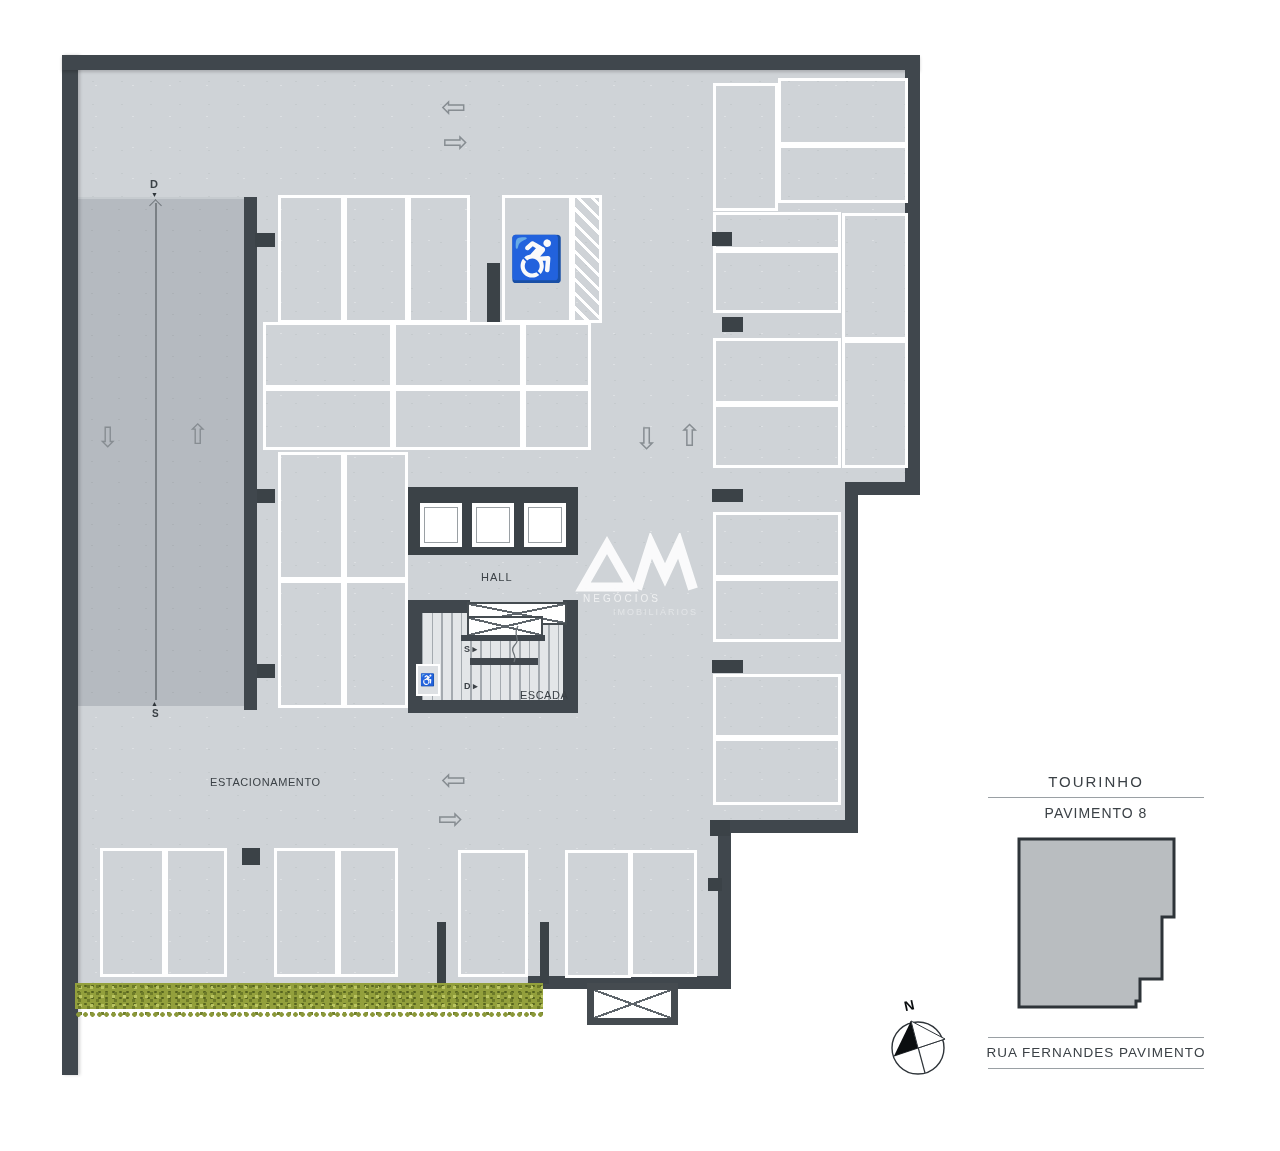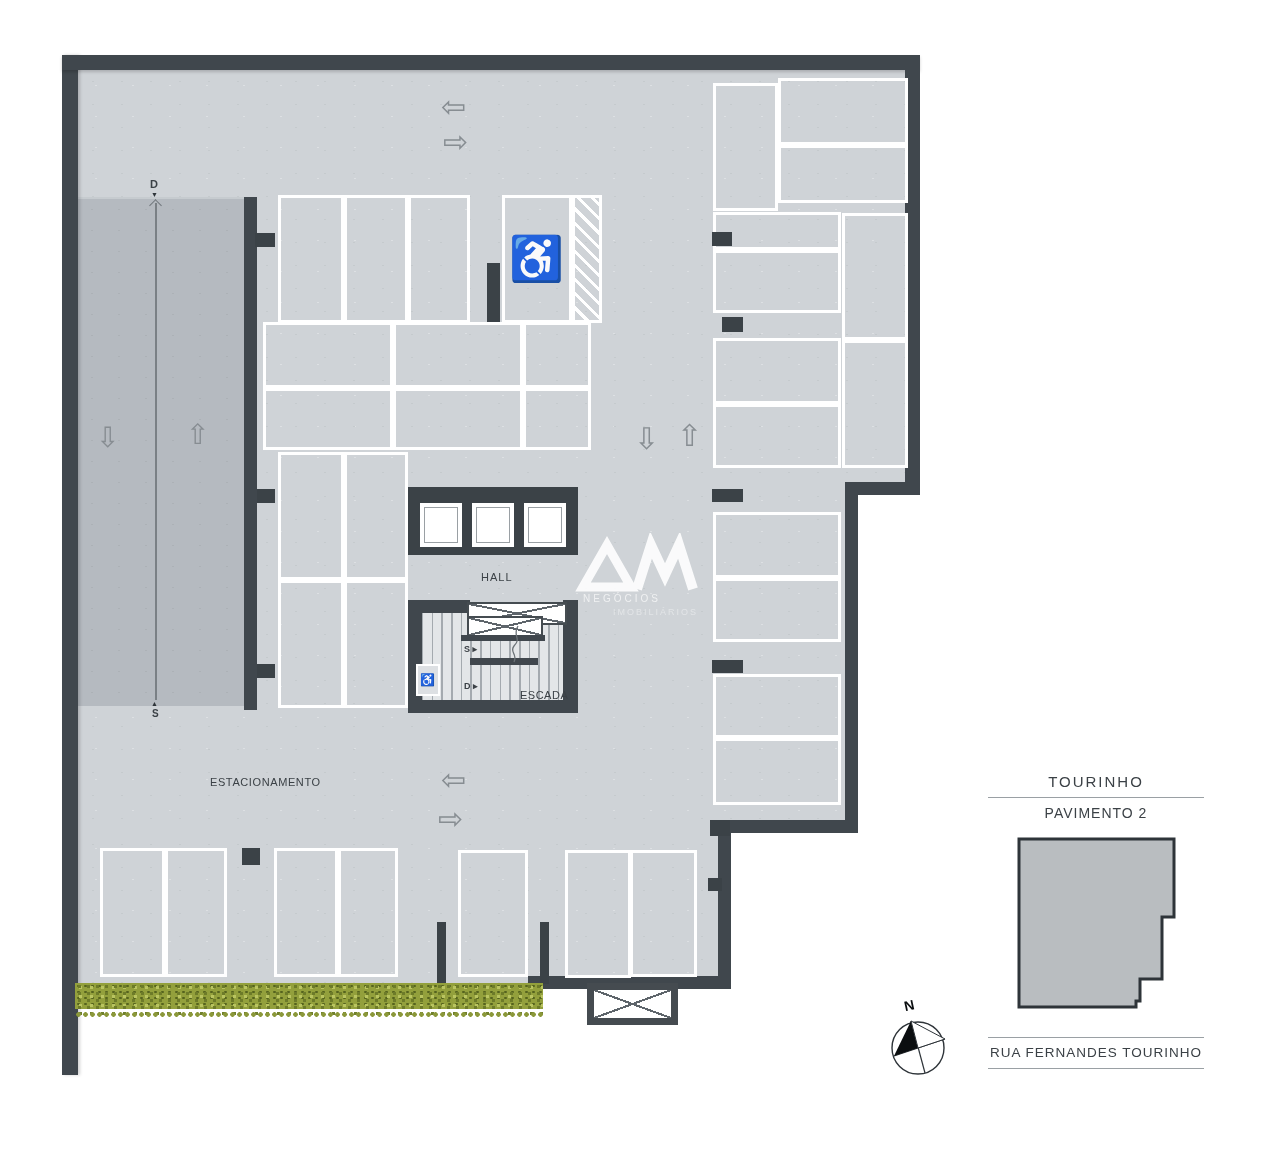--- a/index.html
+++ b/index.html
@@ -173,28 +173,28 @@
     <svg width="130" height="60" viewBox="0 0 130 60">
       <path d="M8,54 L32,12 L56,54 Z" fill="none" stroke="#ffffff" stroke-width="9"></path>
       <path d="M62,56 L76,12 L90,42 L104,12 L118,56" fill="none" stroke="#ffffff" stroke-width="10"></path>
     </svg>
     <div style="position:absolute;left:8px;top:60px;color:#ffffff;opacity:0.75;font-size:10px;letter-spacing:3px;">NEGÓCIOS</div>
     <div style="position:absolute;left:38px;top:74px;color:#ffffff;opacity:0.45;font-size:9px;letter-spacing:2px;">IMOBILIÁRIOS</div>
   </div>
 
   <div class="lbl" style="left:988px;top:773px;width:216px;text-align:center;font-size:15px;letter-spacing:2px;font-weight:500;">TOURINHO</div>
   <div class="panel-line" style="left:988px;top:797px;width:216px;"></div>
-  <div class="lbl" style="left:988px;top:805px;width:216px;text-align:center;font-size:14px;letter-spacing:1px;">PAVIMENTO 2</div>
+  <div class="lbl" style="left:988px;top:805px;width:216px;text-align:center;font-size:14px;letter-spacing:1px;">PAVIMENTO 8</div>
 
   <svg width="162" height="175" viewBox="0 0 162 175" style="position:absolute;left:1016px;top:836px;">
     <polygon points="3,3 158,3 158,81 146,81 146,143 124,143 124,165 120,165 120,171 3,171" fill="#b9bdc0" stroke="#2e3439" stroke-width="3" stroke-linejoin="miter"></polygon>
   </svg>
 
   <div class="panel-line" style="left:988px;top:1037px;width:216px;"></div>
-  <div class="lbl" style="left:978px;top:1045px;width:236px;text-align:center;font-size:13.5px;letter-spacing:1px;font-weight:500;">RUA FERNANDES TOURINHO</div>
+  <div class="lbl" style="left:978px;top:1045px;width:236px;text-align:center;font-size:13.5px;letter-spacing:1px;font-weight:500;">RUA FERNANDES PAVIMENTO</div>
   <div class="panel-line" style="left:988px;top:1068px;width:216px;"></div>
 
   <div class="abs" style="left:870px;top:995px;width:100px;height:95px;">
     <svg width="100" height="95" viewBox="0 0 100 95">
       <circle cx="48" cy="53" r="26" fill="none" stroke="#2e3439" stroke-width="1.4"></circle>
       <line x1="24" y1="61" x2="75" y2="44" stroke="#2e3439" stroke-width="1.2"></line>
       <line x1="41" y1="26" x2="55" y2="78" stroke="#2e3439" stroke-width="1.2"></line>
       <polygon points="41,26 24,61 48,53" fill="#0b0e10"></polygon>
       <polygon points="41,26 75,44 48,53" fill="#ffffff" stroke="#2e3439" stroke-width="1"></polygon>
       <text x="34" y="15" font-size="14" font-weight="bold" fill="#0b0e10" transform="rotate(-12 40 10)" font-family="Liberation Sans, sans-serif" id="north-text">N</text>

